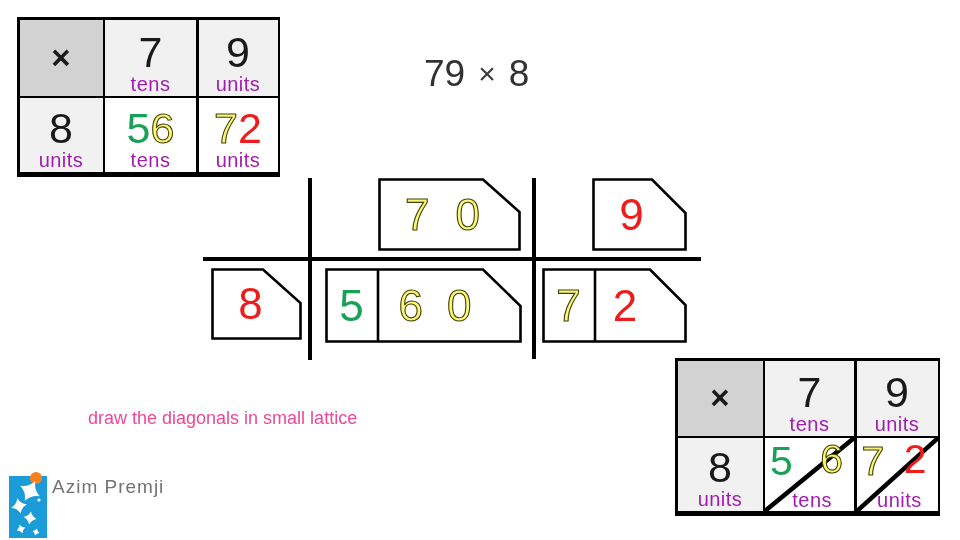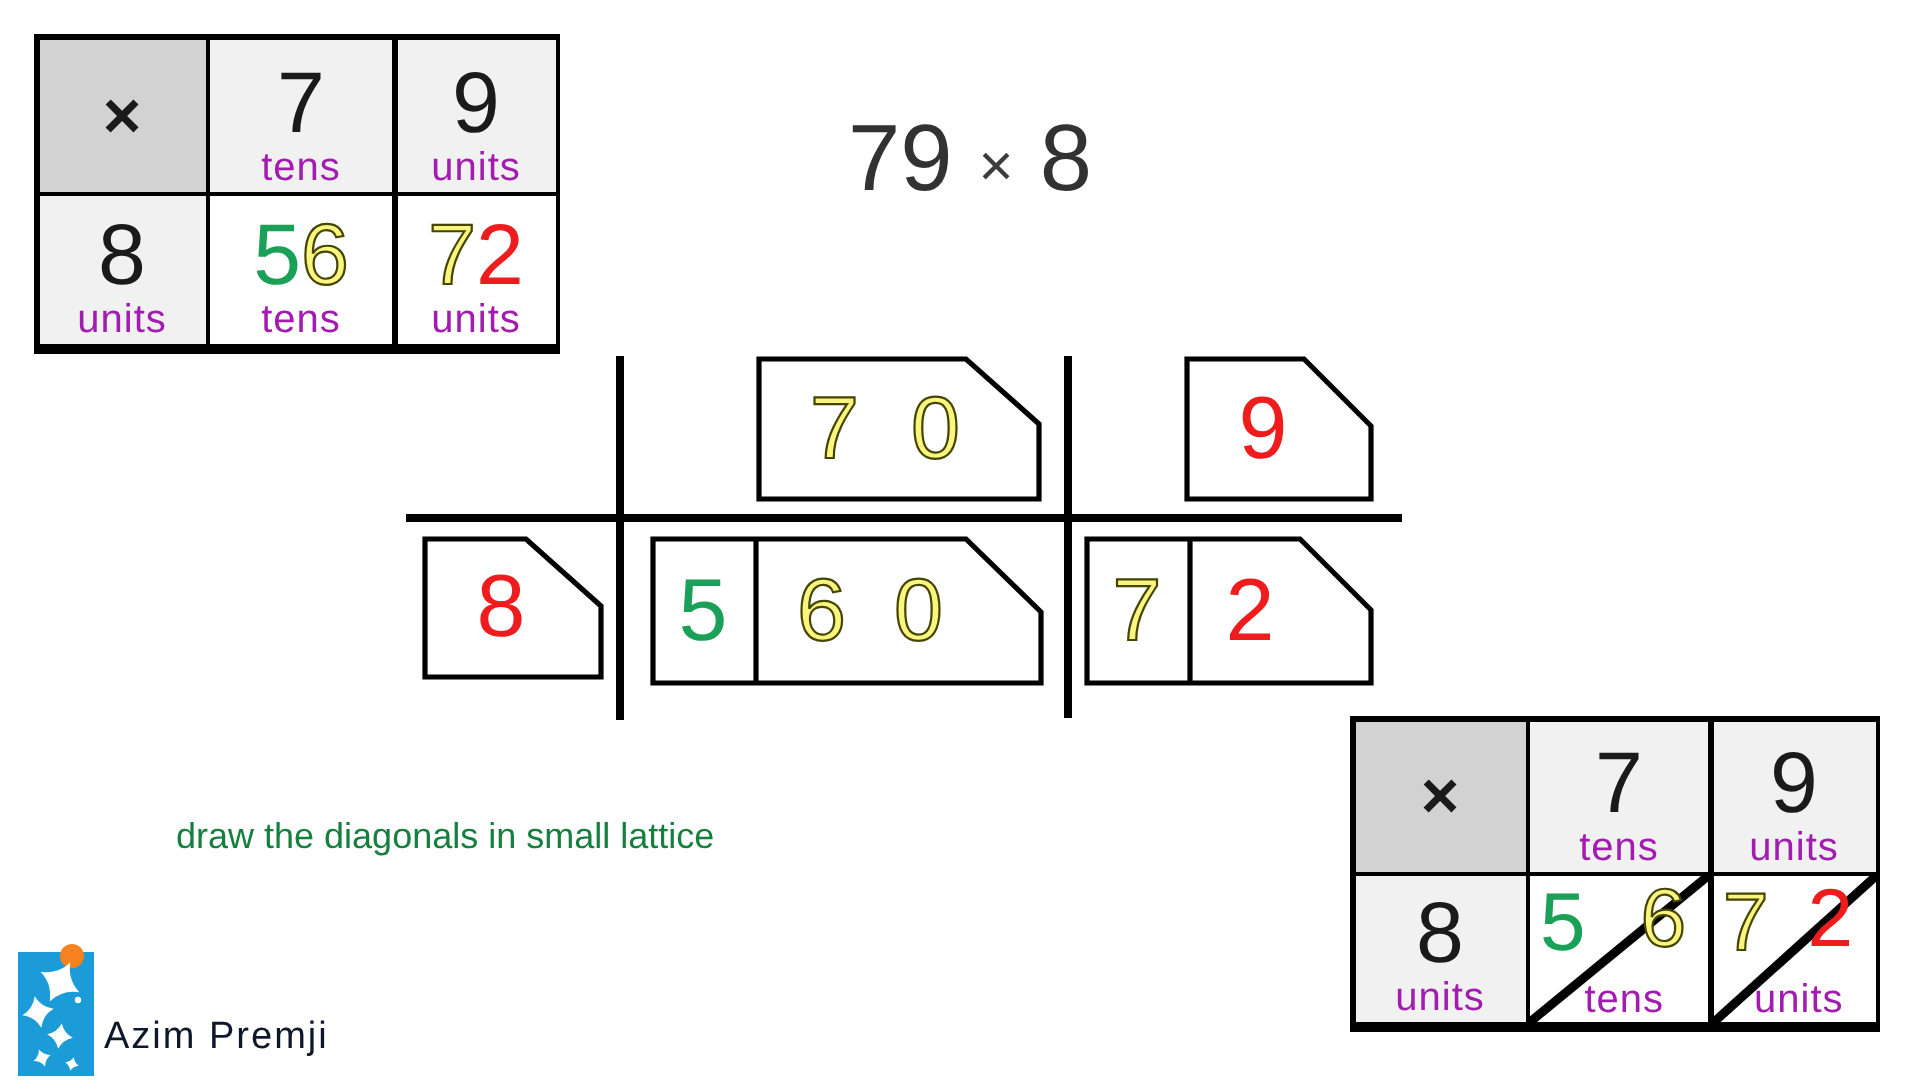--- a/index.html
+++ b/index.html
@@ -28,42 +28,42 @@
   .diag-cell svg{position:absolute;left:0;top:0;width:100%;height:100%;}
   .diag-cell .d1{position:absolute;left:5px;top:3px;font-size:41px;line-height:1;}
   .diag-cell .d2{position:absolute;right:11px;top:1px;font-size:41px;line-height:1;}
   .diag-cell .lbl{position:absolute;bottom:2px;left:53%;transform:translateX(-50%);}
 
   
   .title{
     position:absolute;left:424px;top:55px;display:flex;align-items:baseline;gap:13px;
     color:#323232;
   }
-  .title .num{font-size:47px;line-height:1;text-align:center;}
+  .title .num{font-size:37px;line-height:1;text-align:center;}
   .title .op{font-size:30px;line-height:1;color:#3c3c3c;transform:translateY(-2px);}
 
   
   .line{position:absolute;background:#000;}
 
   .card{position:absolute;}
   .card svg.shape{position:absolute;left:0;top:0;overflow:visible;}
   .card .digits{
     position:absolute;left:0;top:0;width:100%;height:100%;
     display:flex;align-items:center;justify-content:center;
     font-size:44px;line-height:1;box-sizing:border-box;
   }
   .zone{position:absolute;top:0;height:100%;display:flex;align-items:center;justify-content:center;
         font-size:44px;line-height:1;box-sizing:border-box;}
 
-  .caption{position:absolute;left:88px;top:408px;font-size:18px;color:#15803d;}
+  .caption{position:absolute;left:88px;top:408px;font-size:18px;color:#ec4899;}
 
   
   .logo-rect{position:absolute;left:9px;top:476px;width:38px;height:62px;background:#1b9cd8;}
   .logo-rect svg{overflow:visible;}
-  .logo-text{position:absolute;left:52px;top:508px;color:#0f172a;}
+  .logo-text{position:absolute;left:52px;top:476px;color:#737373;}
   .logo-text .l1{font-size:19px;line-height:21px;letter-spacing:1px;}
   .logo-text .l2{font-size:19px;line-height:21px;letter-spacing:3px;}
 </style>
 </head>
 <body>
 
 <div class="mult-table" style="left:17px;top:17px;width:263px;height:160px;grid-template-columns:83px 91px 79px;grid-template-rows:76px 74px;">
   <div class="cell gray">
     <span class="x-sign">×</span>
   </div>

